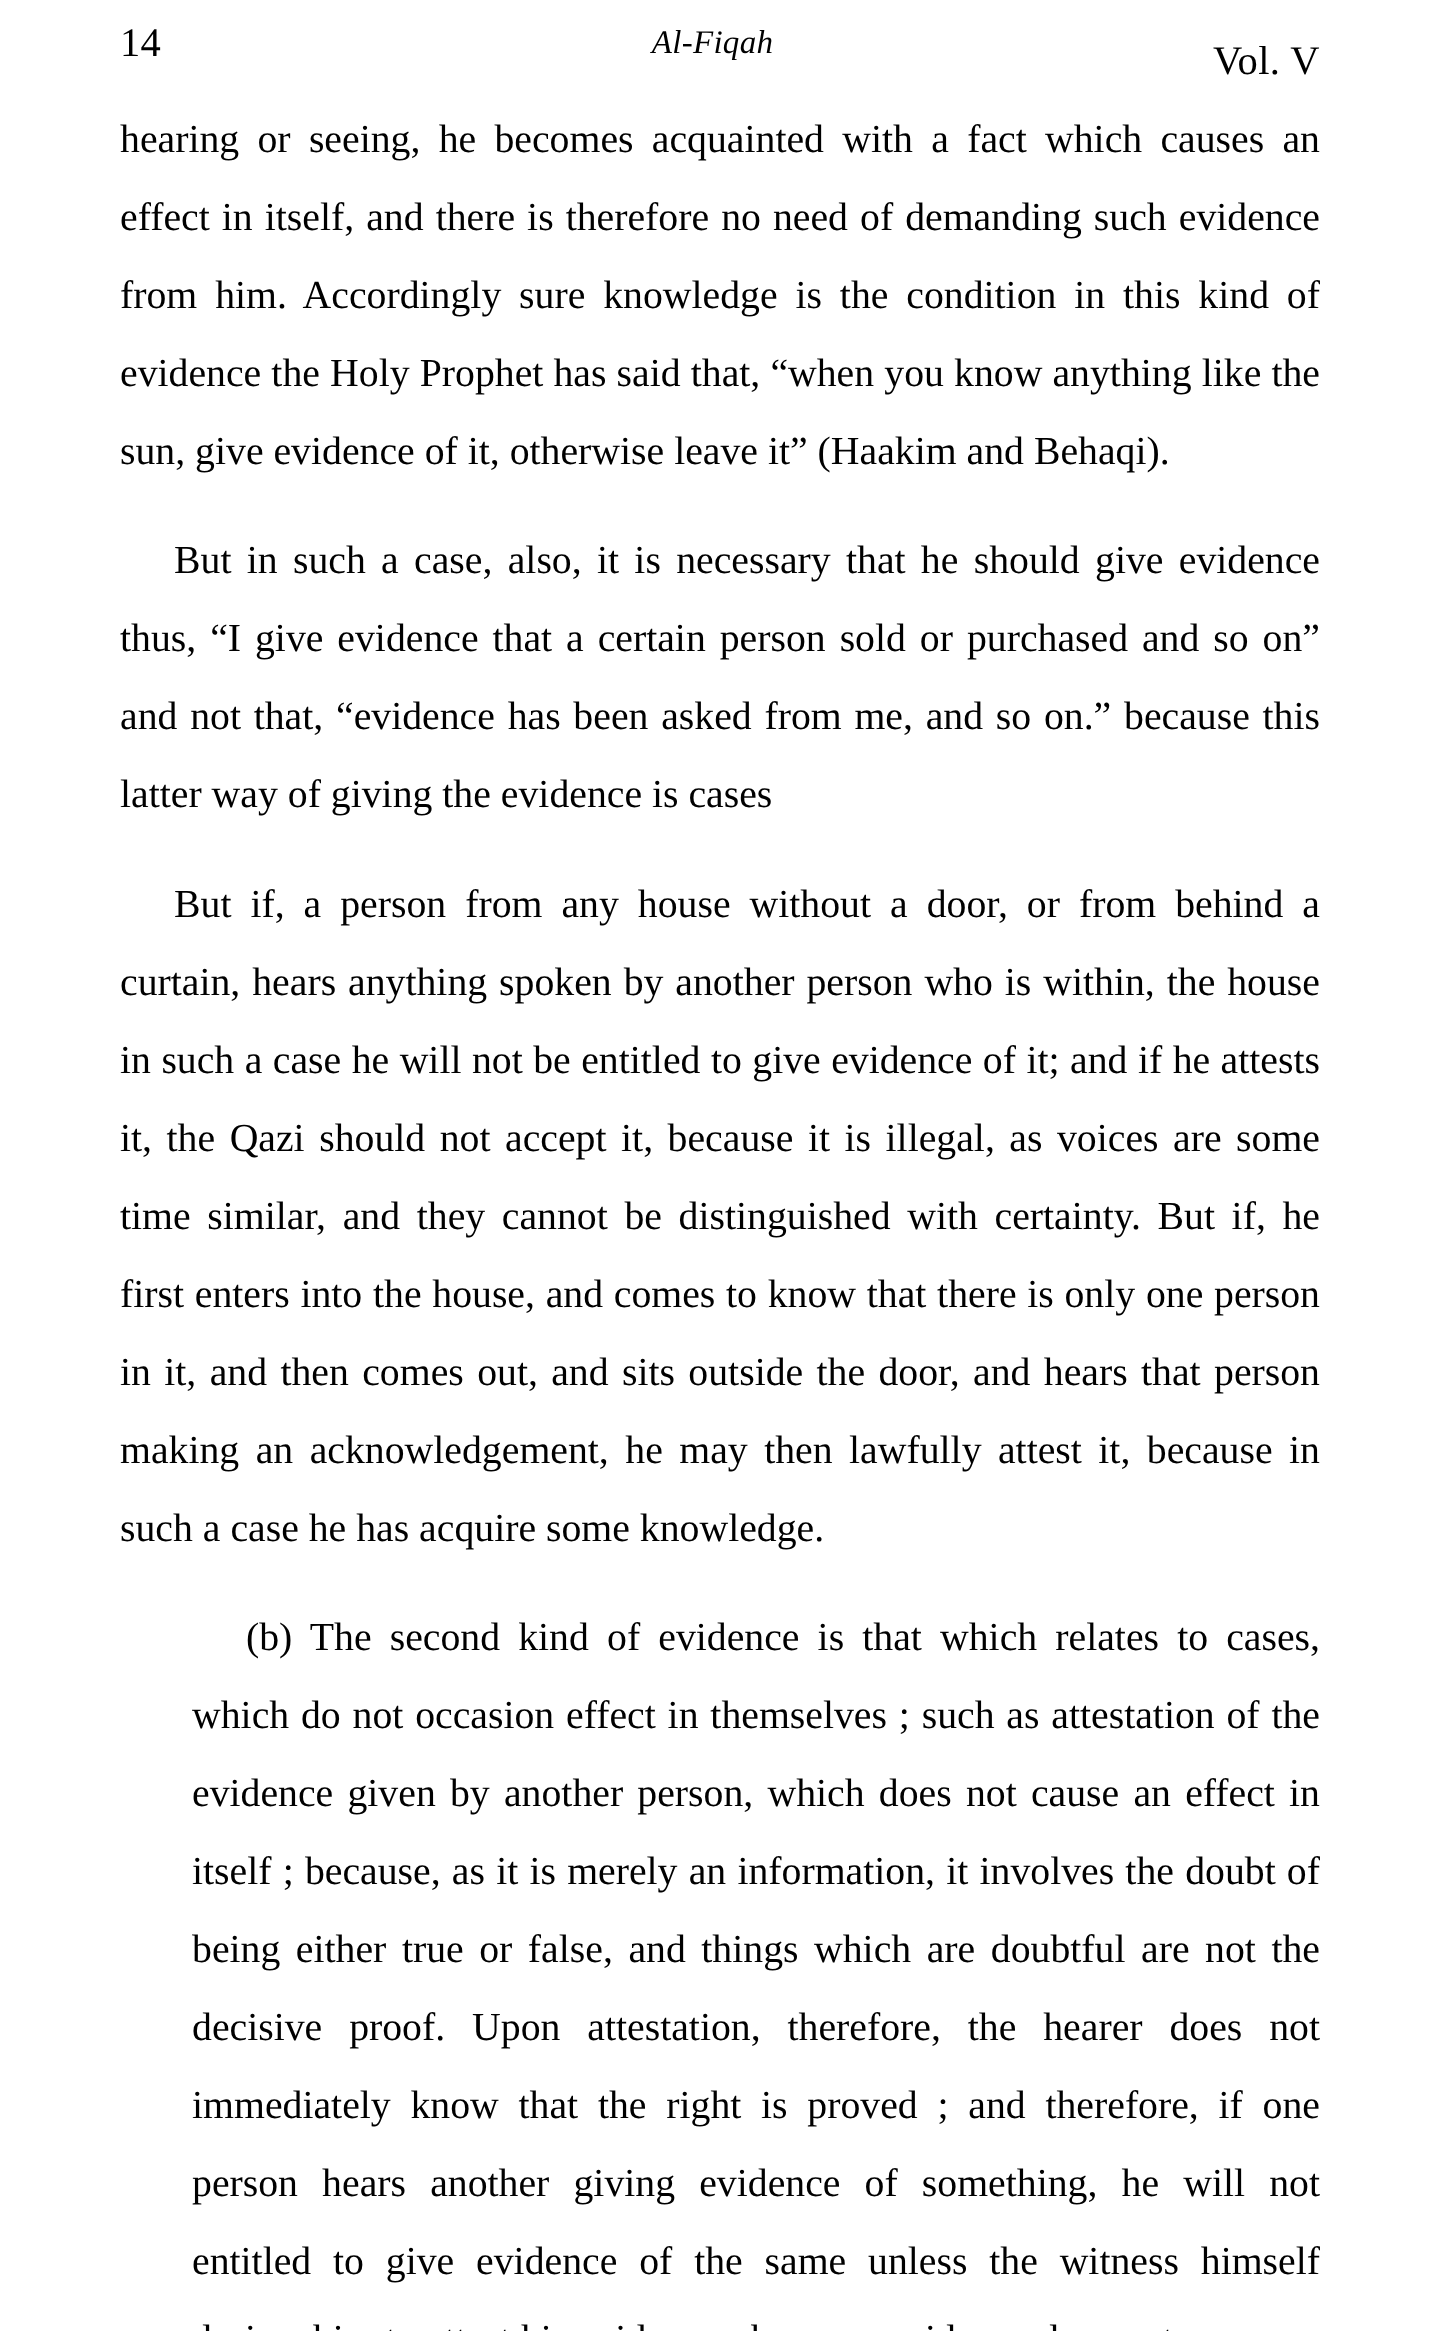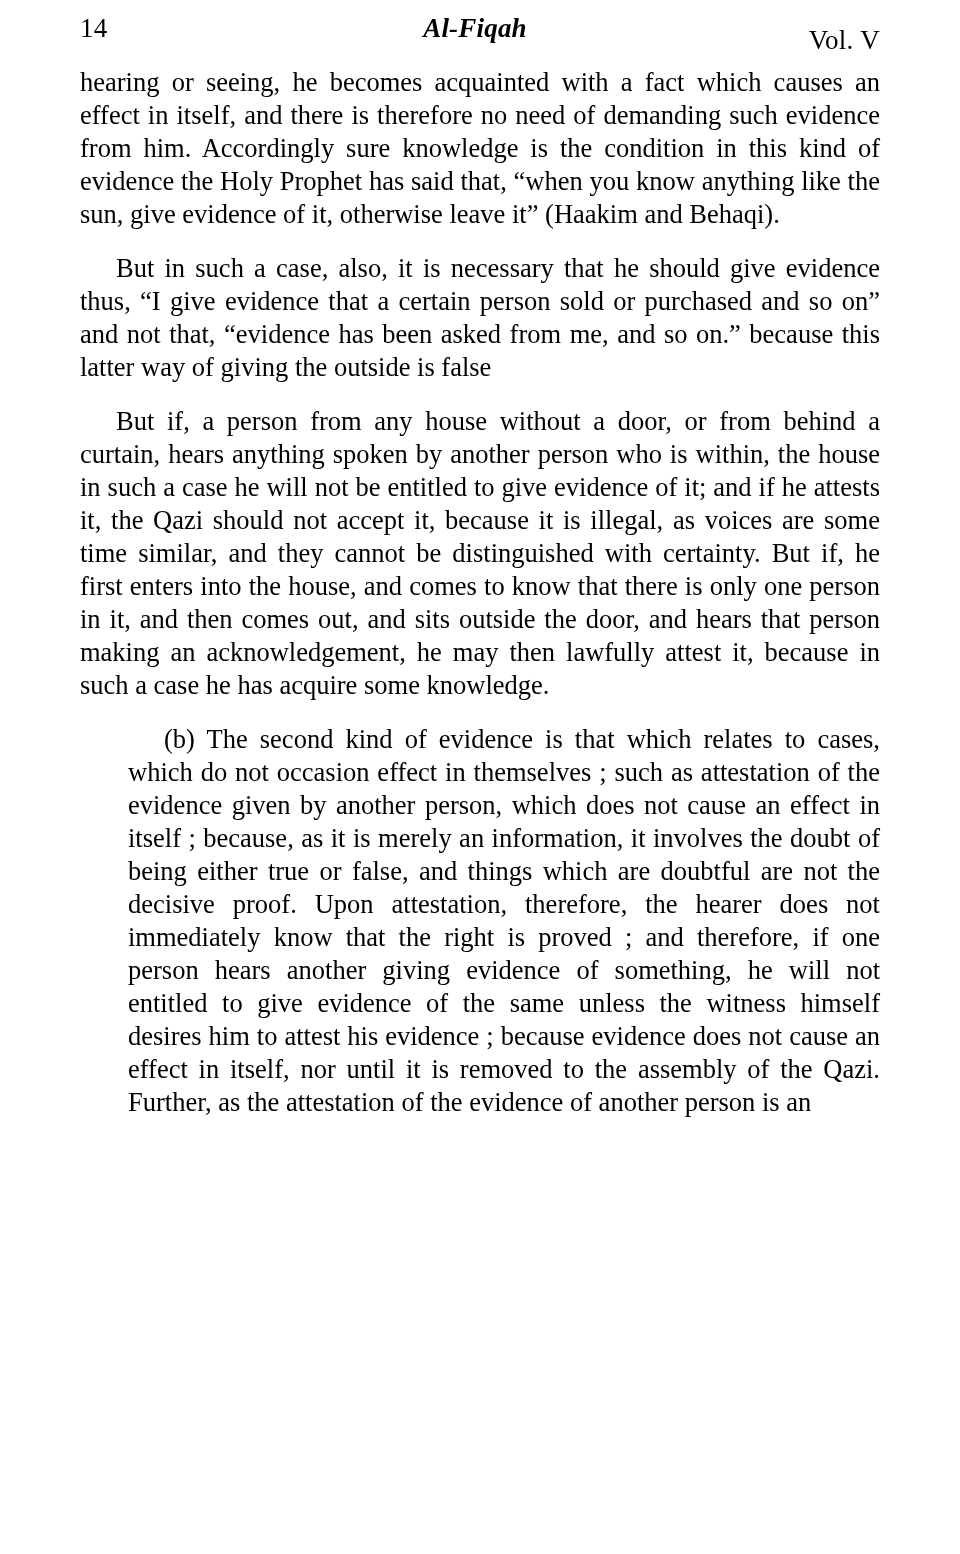--- a/index.html
+++ b/index.html
@@ -33,41 +33,41 @@
   .header .page-number {
     font-size: 27px;
     letter-spacing: 0.2px;
     flex: 0 0 auto;
     width: 130px;
     text-align: left;
   }
   .header .book-title {
     flex: 1 1 auto;
     text-align: center;
-    font-size: 27px;
+    font-size: 22px;
     font-style: italic;
-    font-weight: bold;
+    font-weight: normal;
     letter-spacing: 0.2px;
   }
   .header .volume {
     flex: 0 0 auto;
     width: 140px;
     text-align: right;
     font-size: 27px;
     letter-spacing: 0.3px;
     margin-top: 25px;
   }
   .body-text {
     width: 800px;
     margin: 0 auto;
     padding-top: 18px;
   }
   .para {
     font-size: 26.5px;
-    line-height: 33px;
+    line-height: 52px;
     text-align: justify;
     text-justify: inter-word;
     margin: 0 0 21px 0;
     -webkit-hyphens: none;
     hyphens: none;
   }
   .para.indent {
     text-indent: 36px;
   }
   .para:last-child {
@@ -82,18 +82,18 @@
 <div class="page">
 
   <div class="header">
     <div class="page-number">14</div>
     <div class="book-title">Al-Fiqah</div>
     <div class="volume">Vol. V</div>
   </div>
 
   <div class="body-text">
     <p class="para">hearing or seeing, he becomes acquainted with a fact which causes an effect in itself, and there is therefore no need of demanding such evidence from him. Accordingly sure knowledge is the condition in this kind of evidence the Holy Prophet has said that, “when you know anything like the sun, give evidence of it, otherwise leave it” (Haakim and Behaqi).</p>
-    <p class="para indent">But in such a case, also, it is necessary that he should give evidence thus, “I give evidence that a certain person sold or purchased and so on” and not that, “evidence has been asked from me, and so on.” because this latter way of giving the outside is false</p>
+    <p class="para indent">But in such a case, also, it is necessary that he should give evidence thus, “I give evidence that a certain person sold or purchased and so on” and not that, “evidence has been asked from me, and so on.” because this latter way of giving the evidence is cases</p>
     <p class="para indent">But if, a person from any house without a door, or from behind a curtain, hears anything spoken by another person who is within, the house in such a case he will not be entitled to give evidence of it; and if he attests it,  the Qazi should not accept it, because it is illegal, as voices are some time similar, and they cannot be distinguished with certainty. But if, he first enters into the house, and comes to know that there is only one person in it, and then comes out, and sits outside the door, and hears that person making an acknowledgement, he may then lawfully attest it, because in such a case he has acquire some knowledge.</p>
     <p class="para indent">(b) The second kind of evidence is that which relates to cases, which do not occasion effect in themselves ; such as attestation of the evidence given by another person, which does not cause an effect in itself ; because, as it is merely an information, it involves the doubt of being either true or false, and things which are doubtful are not the decisive proof. Upon attestation, therefore, the hearer does not immediately know that the right is proved ; and therefore, if one person hears another giving evidence of something, he will not entitled to give evidence of the same unless the witness himself desires him to attest his evidence ; because evidence does not cause an effect in itself, nor until it is removed to the assembly of the Qazi. Further, as the attestation of the evidence of another person is an</p>
   </div>
 
 </div>
 
 </body></html>

